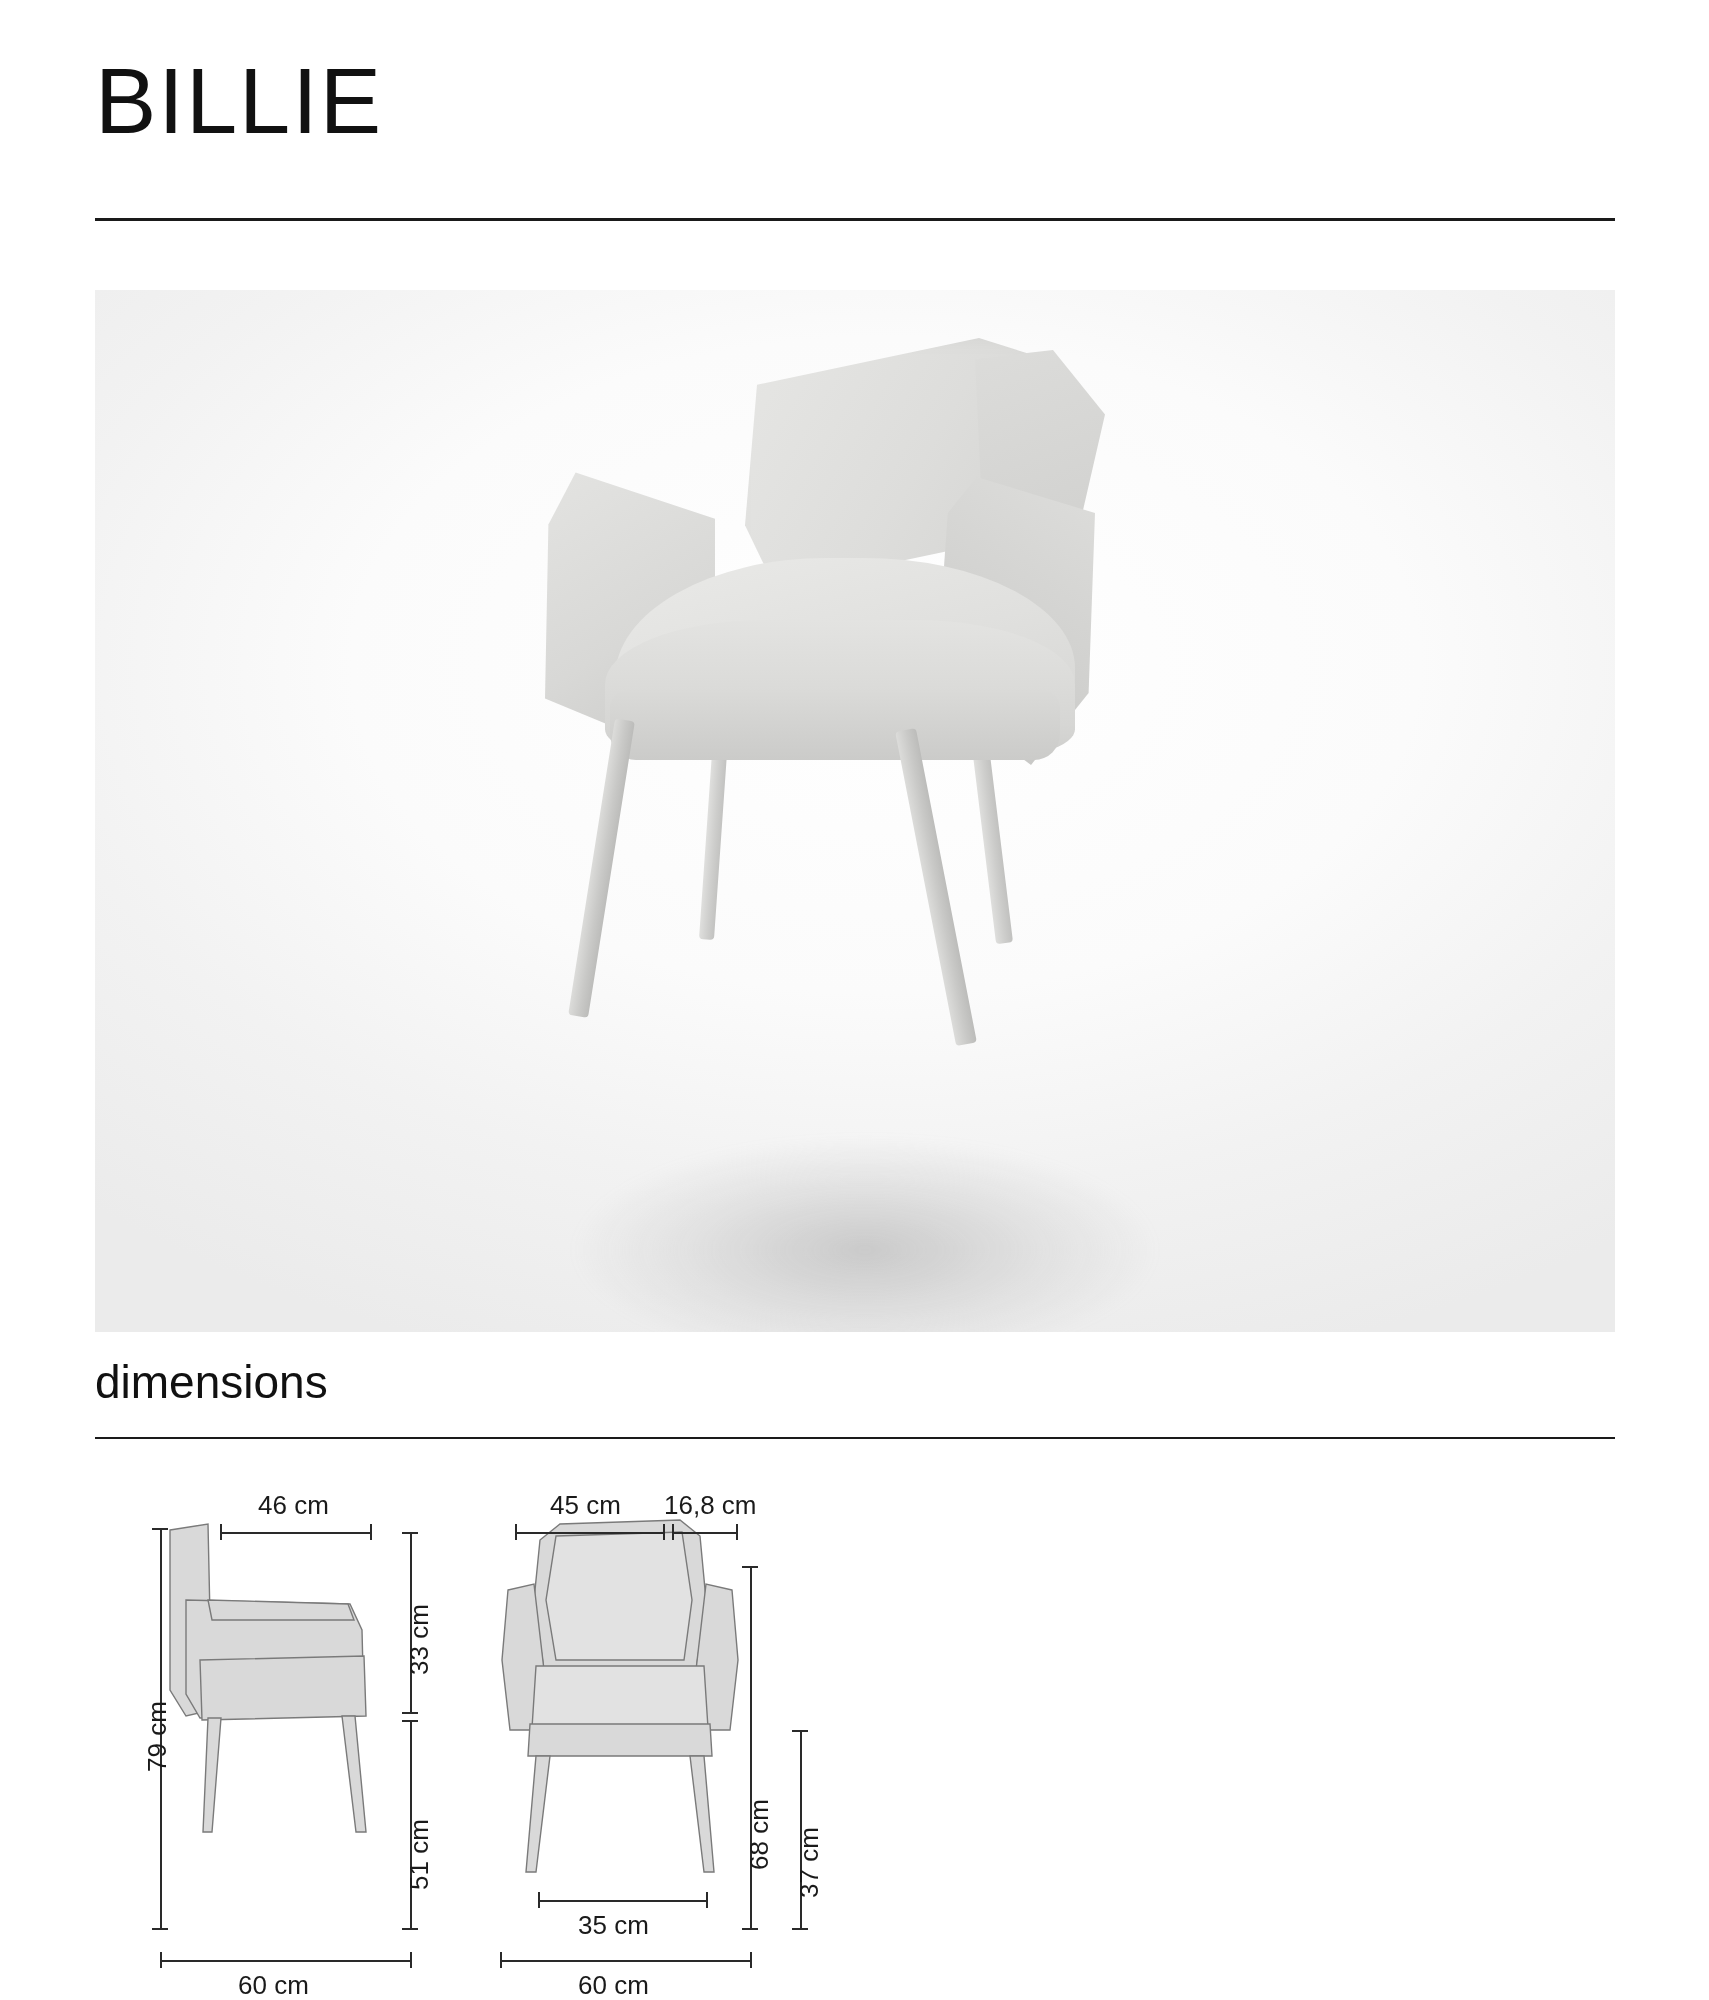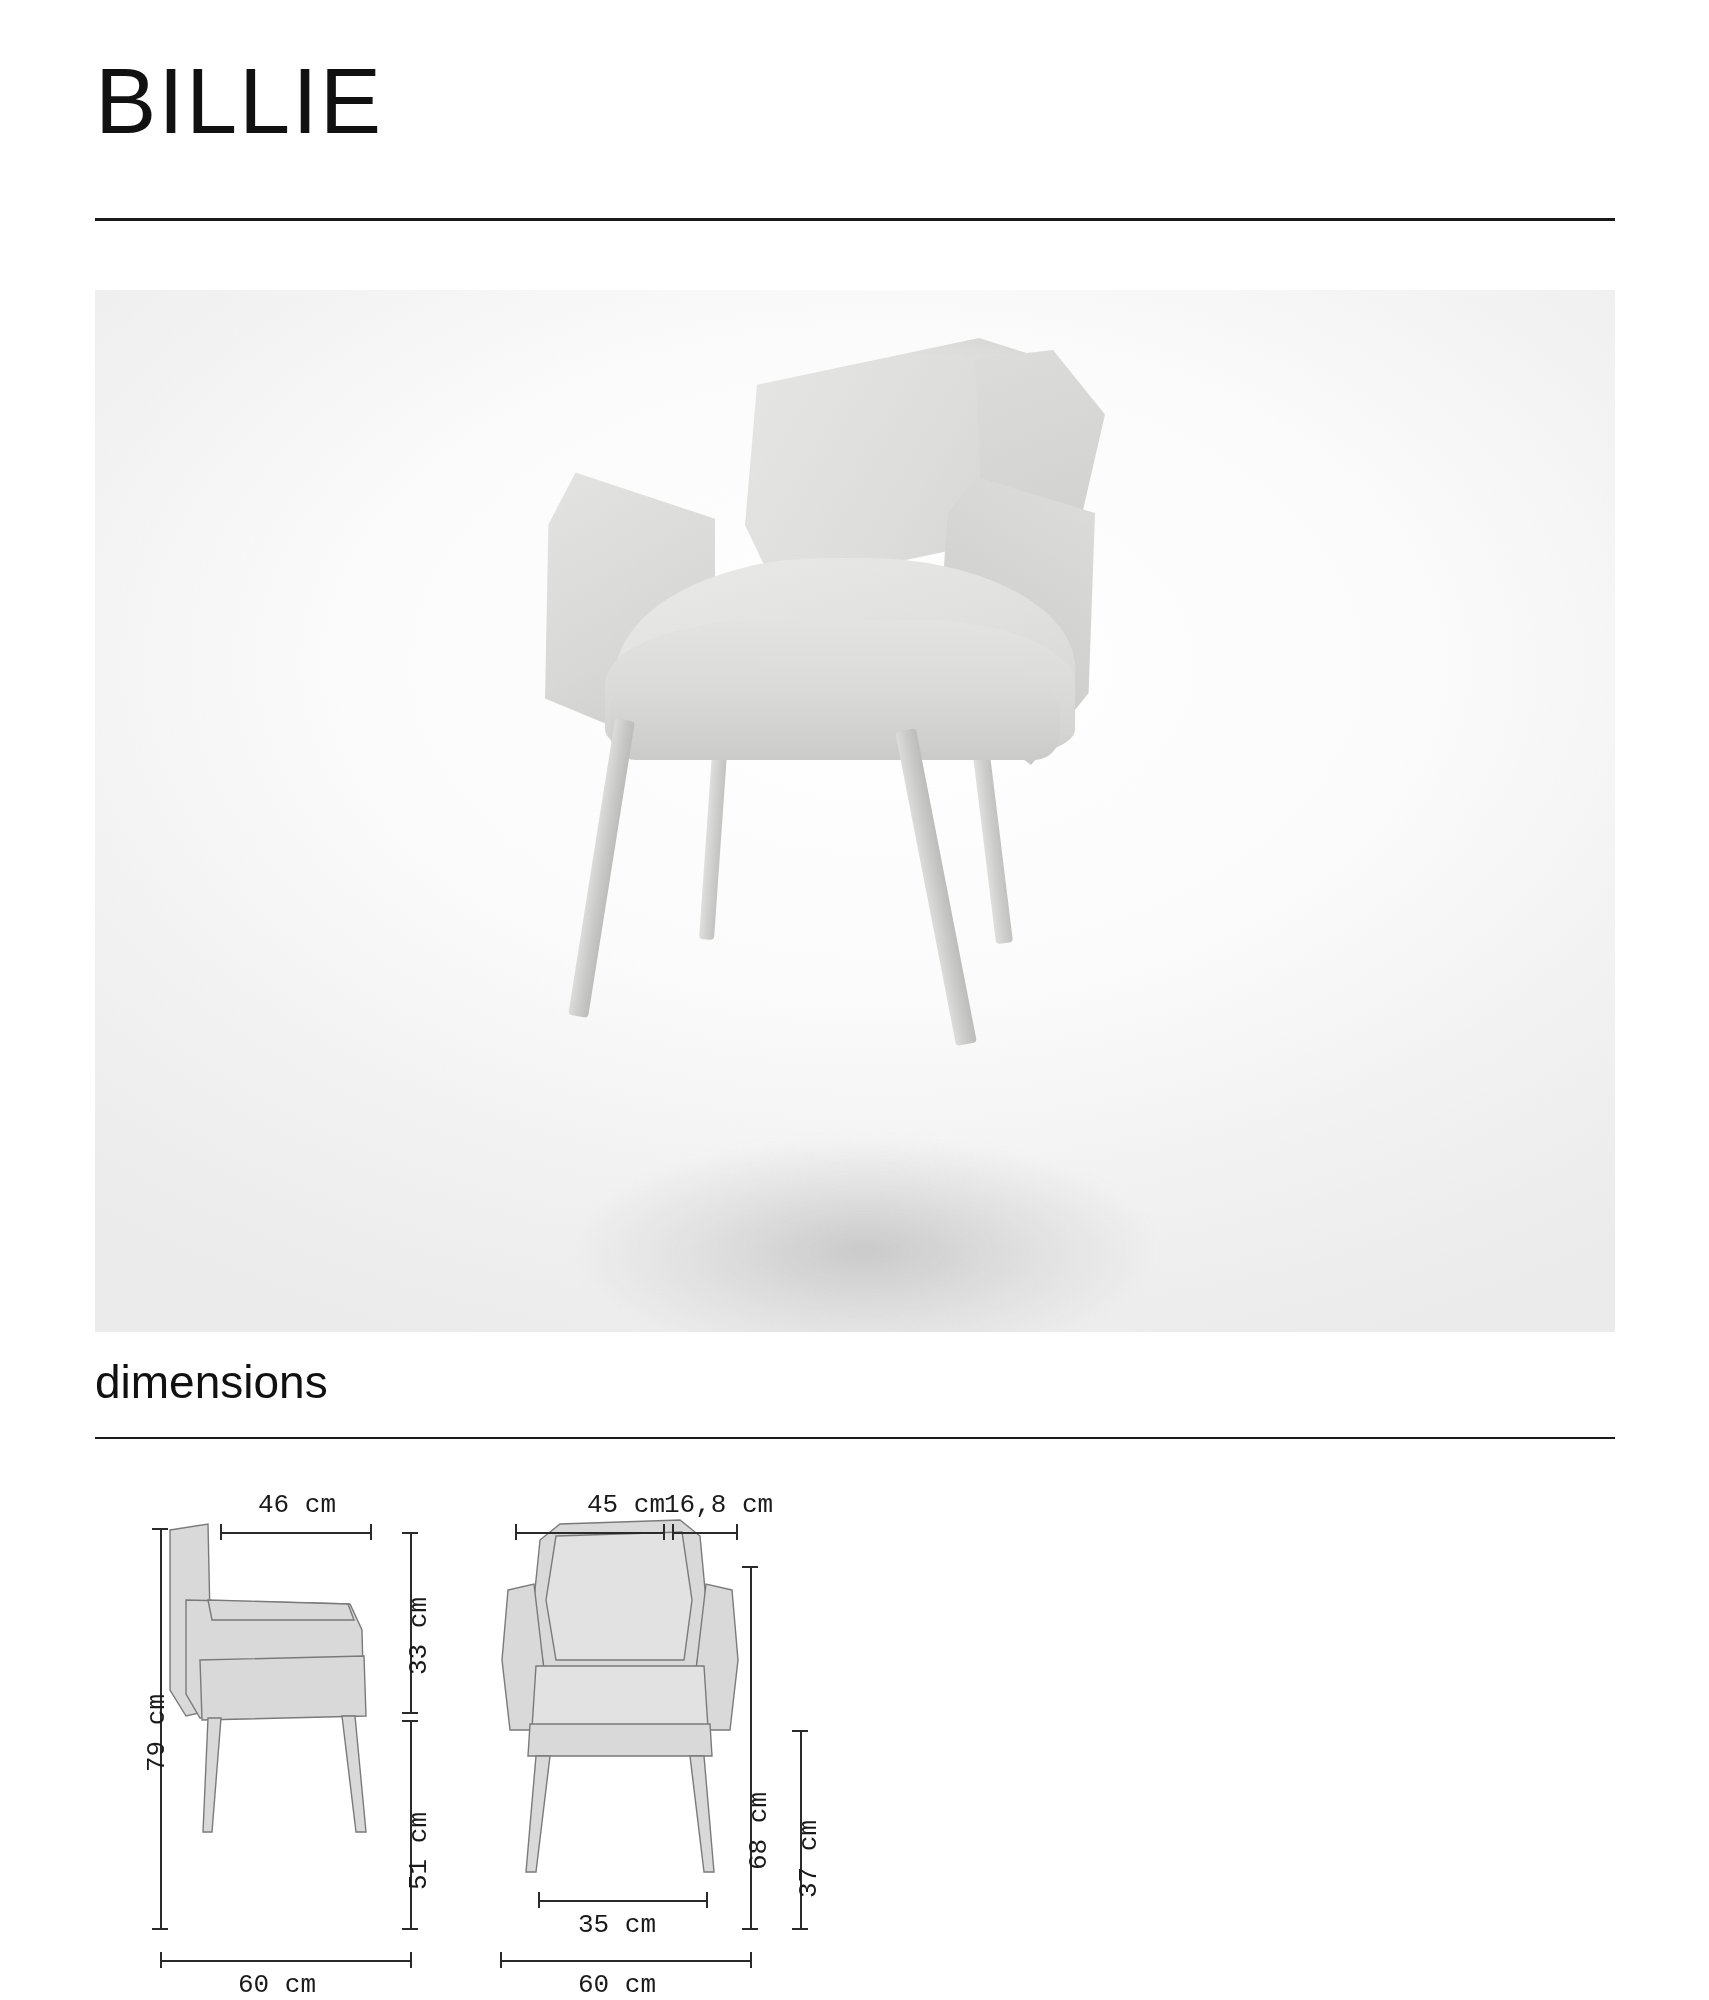--- a/index.html
+++ b/index.html
@@ -160,21 +160,20 @@
     height: 2px;
     background: #1a1a1a;
   }
 
   .dim-area {
     position: absolute;
     left: 60px;
     top: 1470px;
     width: 1600px;
     height: 500px;
-    font-family: Liberation Mono, monospace;
   }
 
   .dim-text {
     position: absolute;
     font-size: 26px;
     color: #1a1a1a;
     white-space: nowrap;
   }
   .dim-text.vert {
     transform: rotate(-90deg);
@@ -281,21 +280,21 @@
 
       <g fill="#d9d9d9" stroke="#7a7a7a" stroke-width="1.4">
         <path d="M36 276 L50 276 L36 392 L26 392 Z"></path>
         <path d="M190 276 L204 276 L214 392 L204 392 Z"></path>
       </g>
     </svg>
 
     <div class="line-h" style="left:455px; top:62px; width:148px;"></div>
     <div class="tick-v" style="left:455px; top:54px;"></div>
     <div class="tick-v" style="left:603px; top:54px;"></div>
-    <div class="dim-text" style="left:490px; top:20px;margin-left:37px;">45 cm</div>
+    <div class="dim-text" style="left:490px; top:20px;">45 cm</div>
 
     <div class="line-h" style="left:612px; top:62px; width:64px;"></div>
     <div class="tick-v" style="left:612px; top:54px;"></div>
     <div class="tick-v" style="left:676px; top:54px;"></div>
     <div class="dim-text" style="left:604px; top:20px;">16,8 cm</div>
 
     <div class="line-v" style="left:690px; top:96px; height:362px;"></div>
     <div class="tick-h" style="left:682px; top:96px;"></div>
     <div class="tick-h" style="left:682px; top:458px;"></div>
     <div class="dim-text vert" style="left:684px; top:400px;">68 cm</div>

